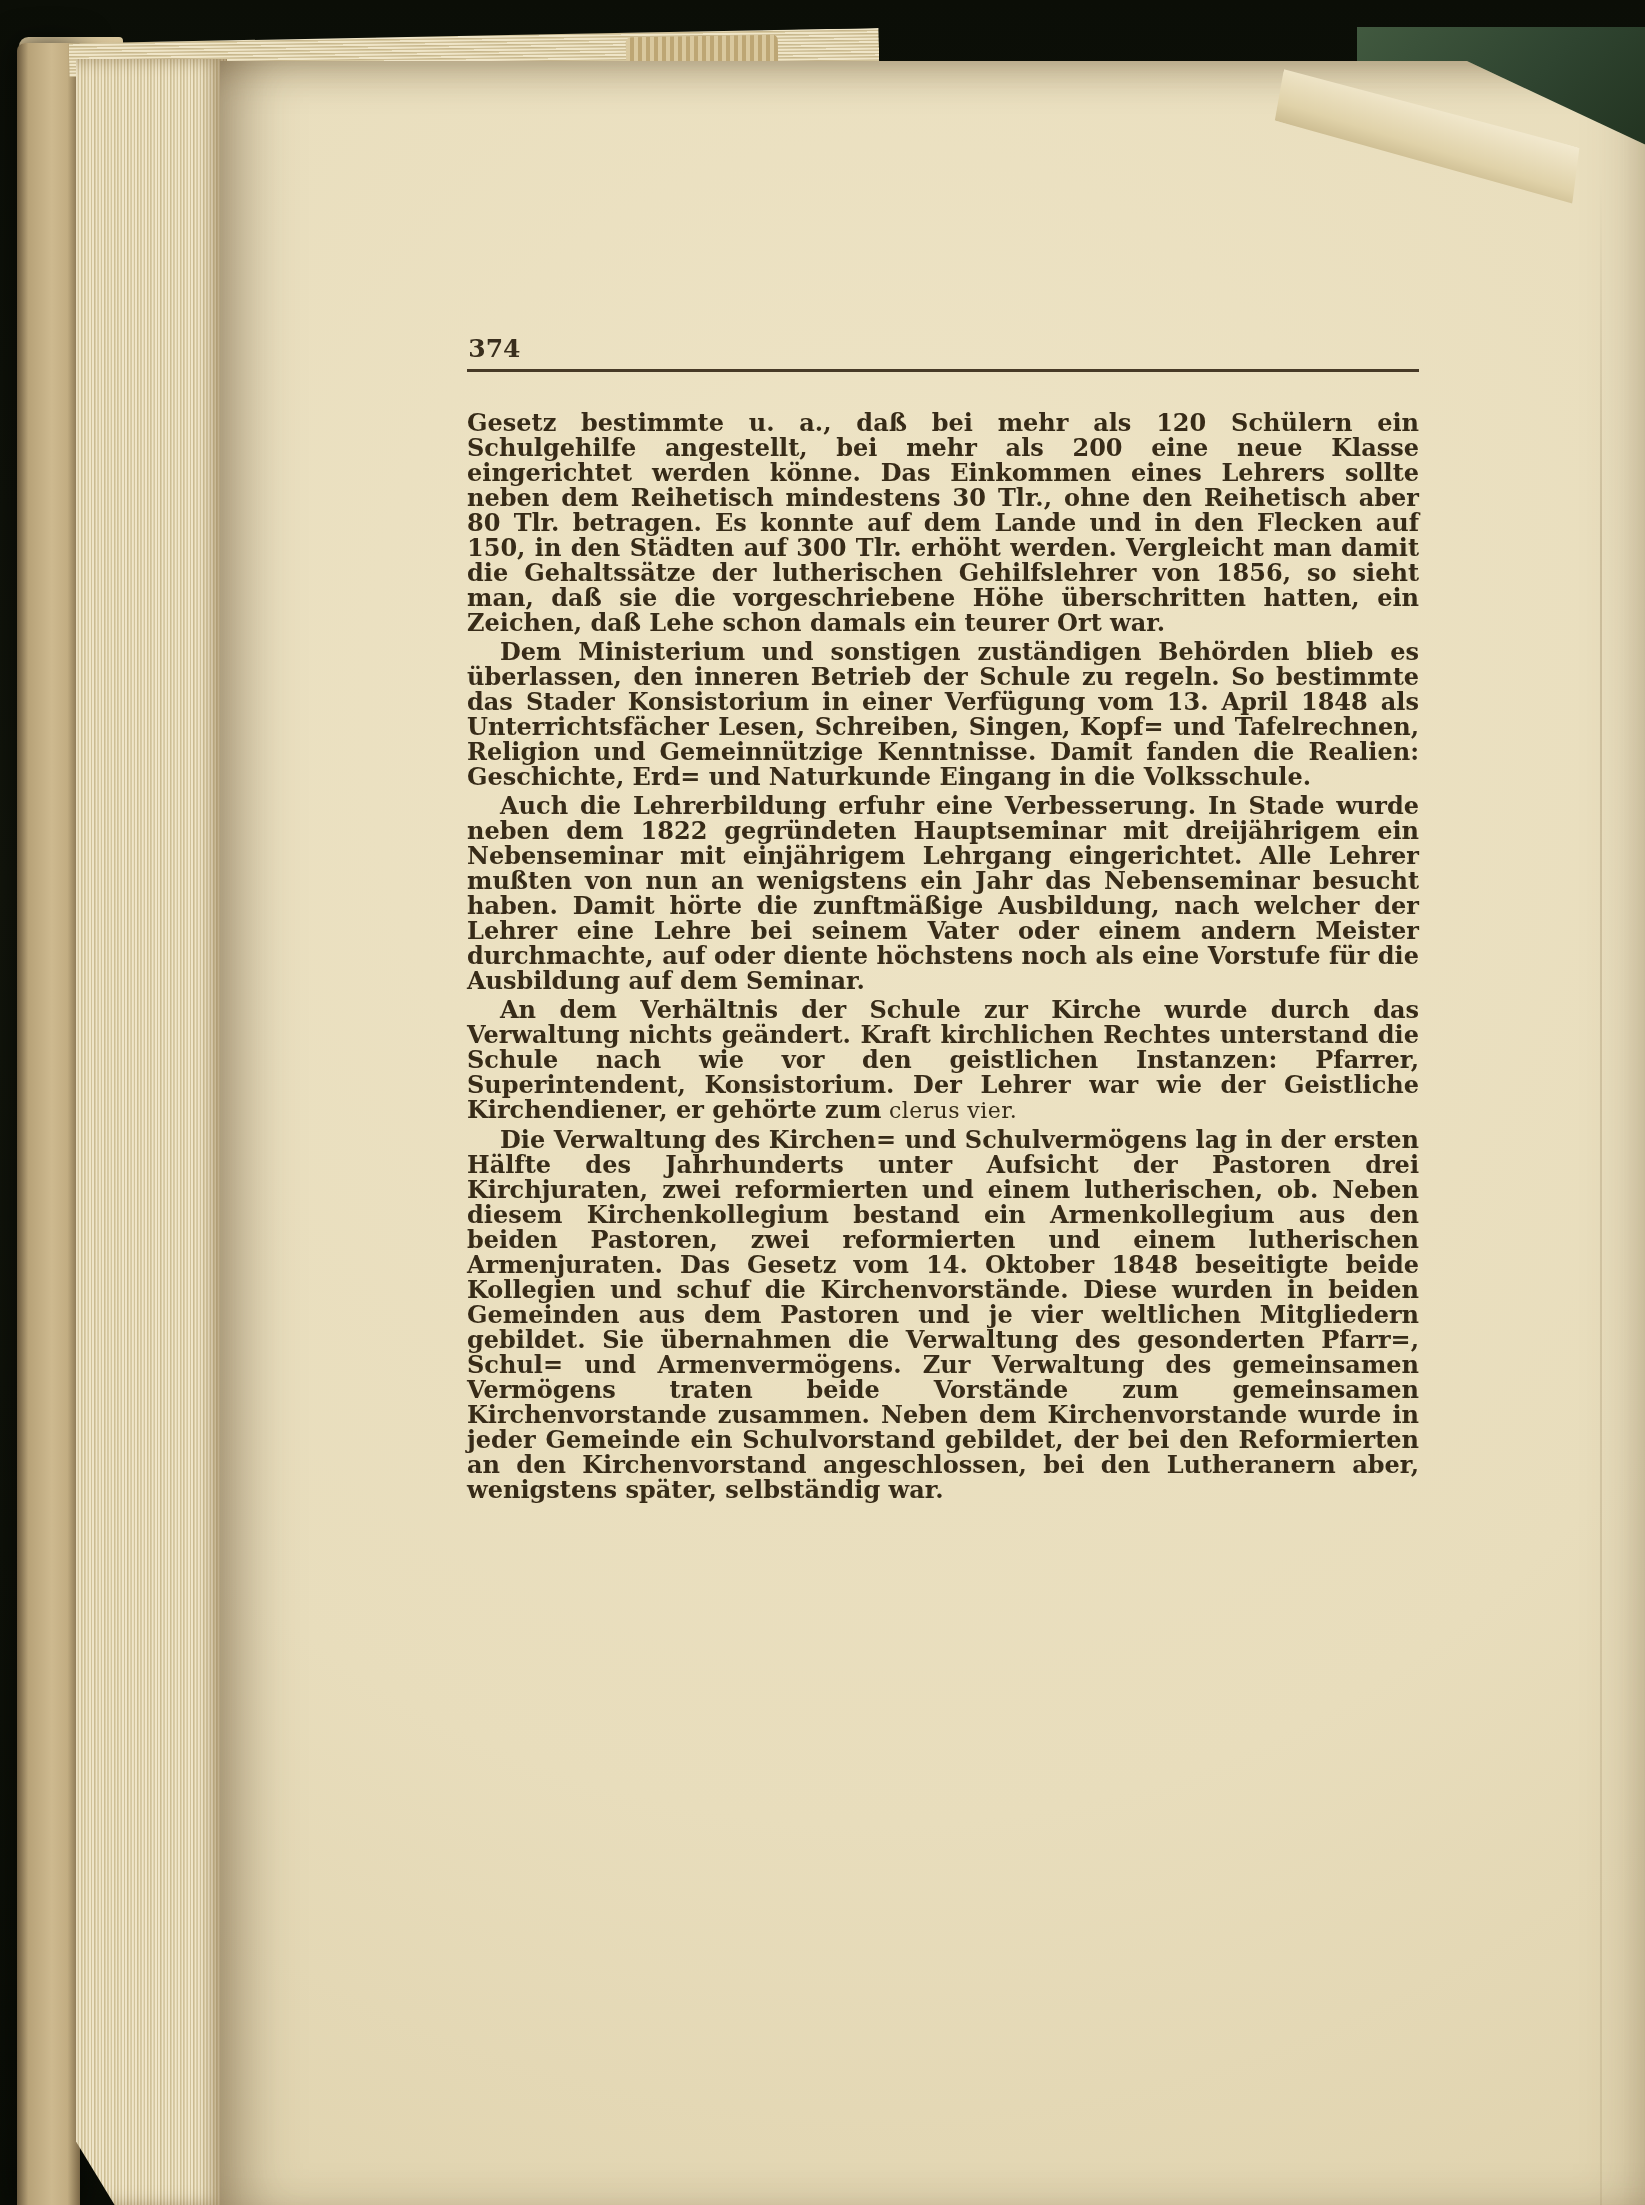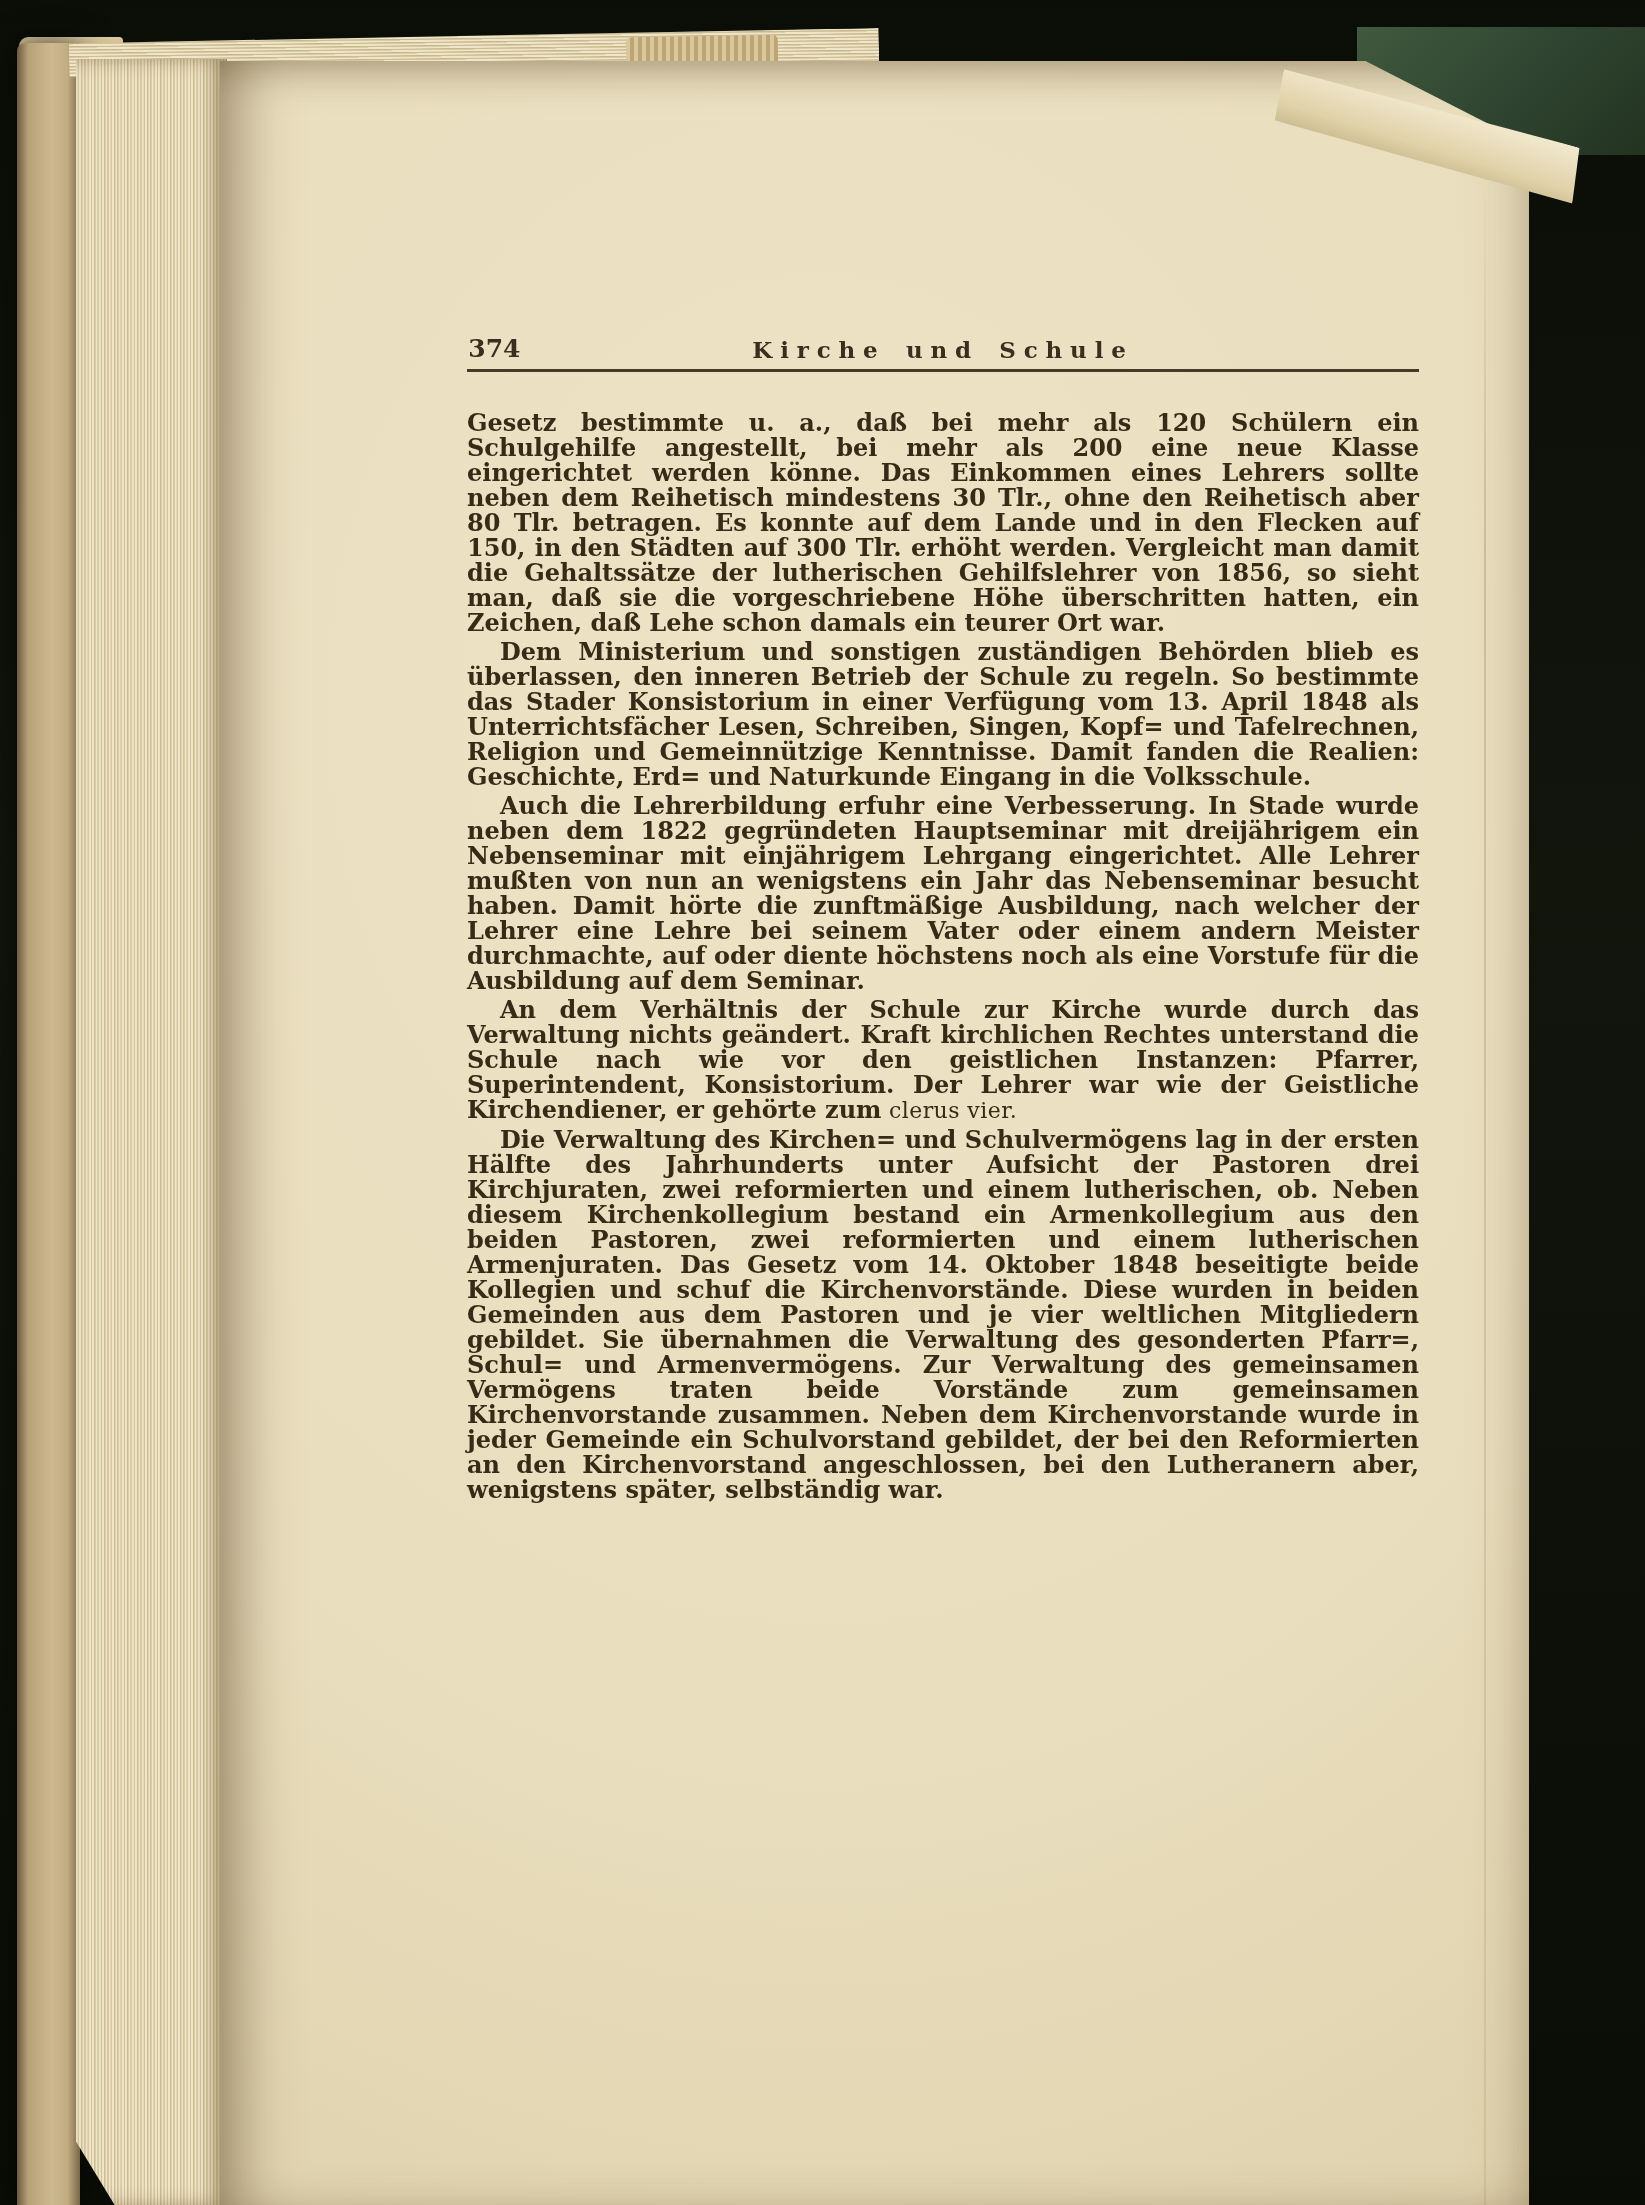--- a/index.html
+++ b/index.html
@@ -45,21 +45,21 @@
     border-radius: 5.3px;
     transform: rotate(-1deg);
   }
   .cover-green {
     position: absolute; left: 1357px; top: 27px; width: 288px; height: 128px;
     background: linear-gradient(135deg, #41593f 0%, #2f4430 55%, #223320 100%);
   }
 
   
   .main-page {
-    position: absolute; left: 220px; top: 61px; width: 1309px; height: 2144px;
+    position: absolute; left: 220px; top: 61px; width: 1425px; height: 2144px;
     background: radial-gradient(130% 95% at 46% 30%, #eee4c6 0%, #e8ddbc 55%, #dbcda6 100%);
     clip-path: polygon(0 0, 87.5% 0, 100% 3.9%, 100% 100%, 0 100%);
     box-shadow:
       inset 47px 0 60px -30px rgba(86,64,32,.52),
       inset 0 32px 47px -31px rgba(86,64,32,.42),
       inset -31px 0 60px -31px rgba(86,64,32,.35);
   }
   .page-crease {
     position: absolute; right: 43px; top: 120px; bottom: 0; width: 2px;
     background: linear-gradient(180deg, rgba(120,95,55,0), rgba(120,95,55,.25) 18%, rgba(120,95,55,.12));
@@ -126,21 +126,20 @@
   <div class="edges-left"></div>
   <div class="headband"></div>
   <div class="cover-green"></div>
 
   <div class="main-page">
 
     <div class="page-crease"></div>
 
     <div class="header-row">
       <span class="page-number">374</span>
-      <span class="header-title">Kirche und Schule</span>
       <div class="header-rule"></div>
     </div>
 
     <div class="text-block">
       <p class="first">
         <span>Gesetz bestimmte u. a., daß bei mehr als 120 Schülern ein Schulgehilfe angestellt, bei mehr als 200 eine neue Klasse eingerichtet werden könne. Das Einkommen eines Lehrers sollte neben dem Reihetisch mindestens 30 Tlr., ohne den Reihetisch aber 80 Tlr. betragen. Es konnte auf dem Lande und in den Flecken auf 150, in den Städten auf 300 Tlr. erhöht werden. Vergleicht man damit die Gehaltssätze der lutherischen Gehilfslehrer von 1856, so sieht man, daß sie die vorgeschriebene Höhe überschritten hatten, ein Zeichen, daß Lehe schon damals ein teurer Ort war.</span>
       </p>
       <p>
         <span>Dem Ministerium und sonstigen zuständigen Behörden blieb es überlassen, den inneren Betrieb der Schule zu regeln. So bestimmte das Stader Konsistorium in einer Verfügung vom 13. April 1848 als Unterrichtsfächer Lesen, Schreiben, Singen, Kopf= und Tafelrechnen, Religion und Gemeinnützige Kenntnisse. Damit fanden die Realien: Geschichte, Erd= und Naturkunde Eingang in die Volksschule.</span>
       </p>

